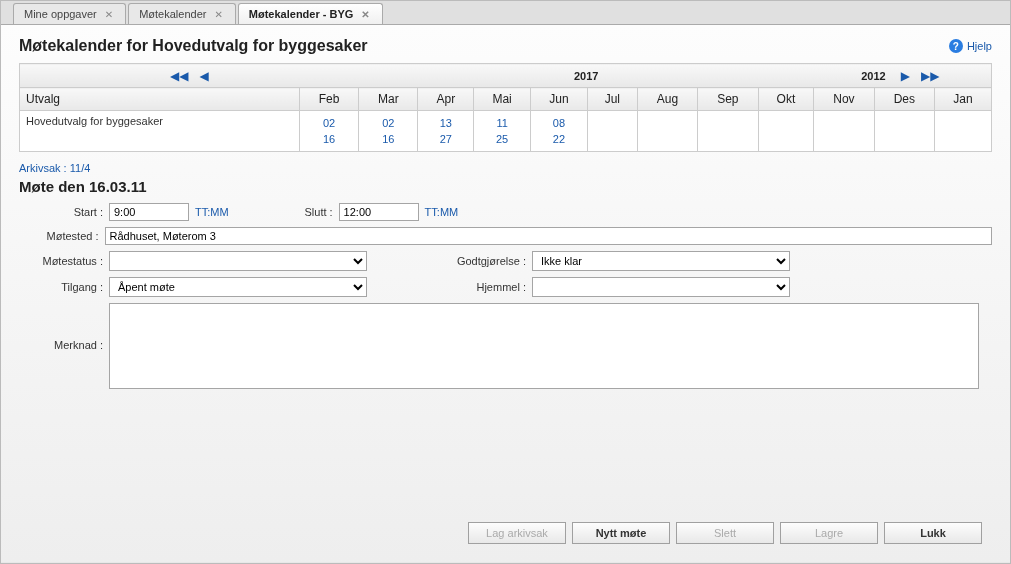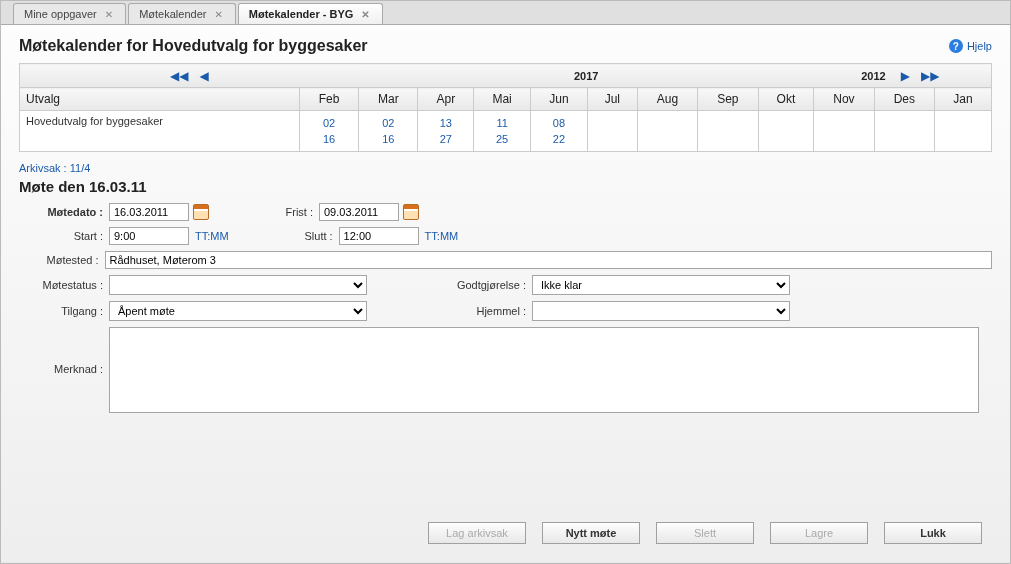--- a/index.html
+++ b/index.html
@@ -209,21 +209,21 @@
   width: 870px;
   height: 86px;
   resize: none;
   overflow-y: scroll;
 }
 .button-bar {
   position: absolute;
   right: 28px;
   bottom: 18px;
   display: flex;
-  gap: 16px;
+  gap: 6px;
 }
 .btn {
   width: 98px;
   height: 22px;
   border: 1px solid #a0a0a0;
   background: linear-gradient(to bottom, #fdfdfd, #e8e8e8);
   font-size: 11px;
   cursor: pointer;
   color: #333;
 }
@@ -325,28 +325,20 @@
     </tbody>
       </table>
 
     <div class="arkiv-row">
       <span>Arkivsak : </span><a>11/4</a>
     </div>
     <div class="meeting-title">Møte den 16.03.11</div>
 
     <div class="form-area">
 
-      <div class="form-row">
-        <div class="form-label bold">Møtedato :</div>
-        <input type="text" class="date-input" value="16.03.2011" style="">
-        <span class="cal-icon"></span>
-        <div class="form-label col2-label">Frist :</div>
-        <input type="text" class="date-input" value="09.03.2011" style="">
-        <span class="cal-icon"></span>
-      </div>
 
       <div class="form-row">
         <div class="form-label">Start :</div>
         <input type="text" class="time-input" value="9:00" style="">
         <span class="ttmm">TT:MM</span>
         <div class="form-label col2-label">Slutt :</div>
         <input type="text" class="time-input" value="12:00" style="">
         <span class="ttmm">TT:MM</span>
       </div>
 

